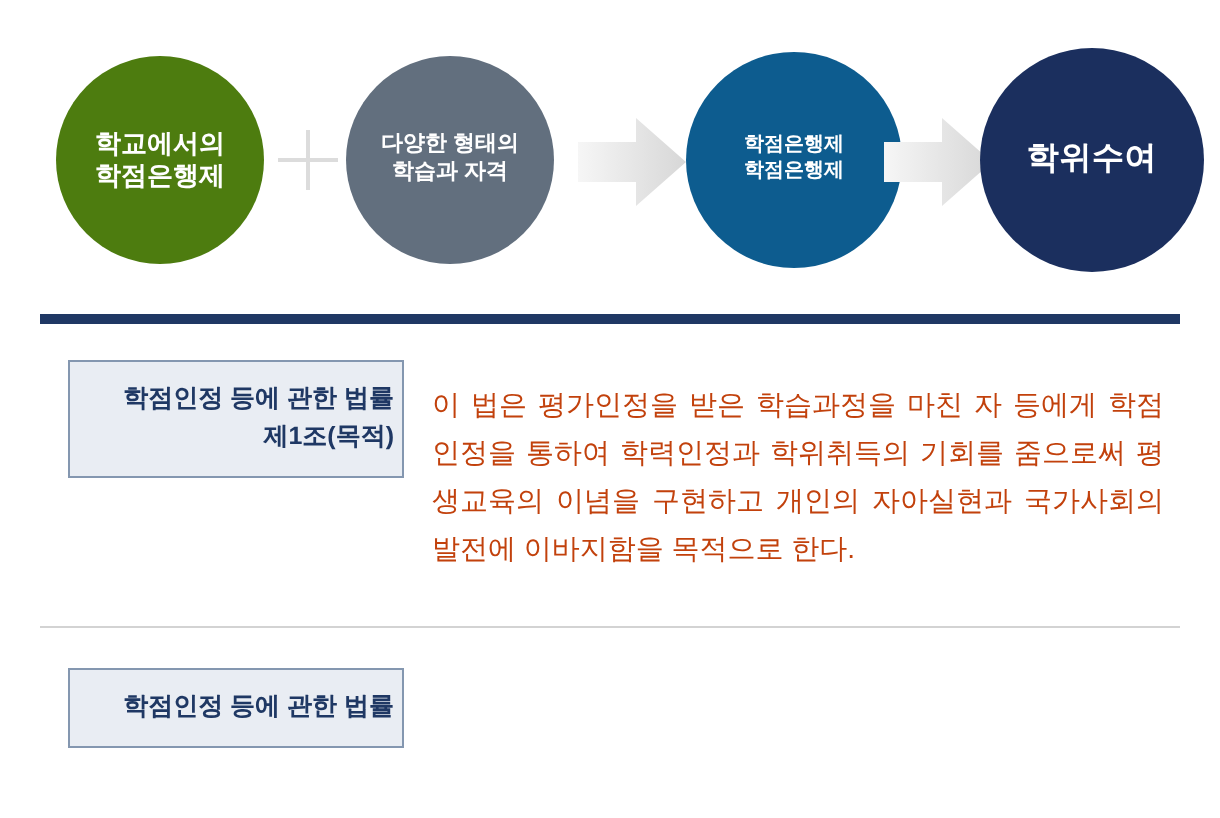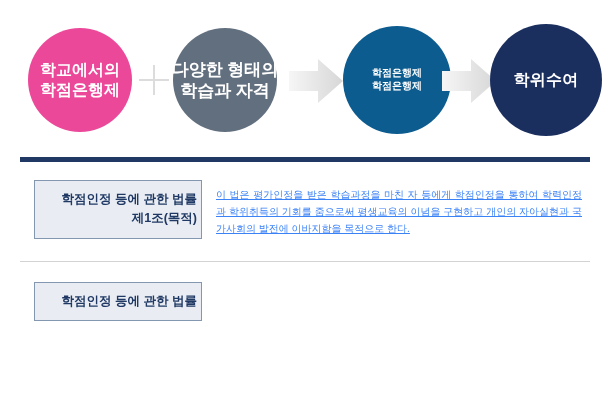--- a/index.html
+++ b/index.html
@@ -39,32 +39,32 @@
   .flow-node .node-line {
     display: block;
     white-space: nowrap;
   }
 
   #node-school {
     left: 28px;
     top: 28px;
     width: 104px;
     height: 104px;
-    background: #ec4899;
-    font-size: 16px;
+    background: #4d7c0f;
+    font-size: 13px;
     font-weight: 700;
   }
 
   #node-diverse {
     left: 173px;
     top: 28px;
     width: 104px;
     height: 104px;
     background: #626f7e;
-    font-size: 17px;
+    font-size: 11px;
     font-weight: 700;
   }
 
   #node-credit-bank {
     left: 343px;
     top: 26px;
     width: 108px;
     height: 108px;
     background: #0d5c8f;
     font-size: 10px;
@@ -163,26 +163,25 @@
   }
   .law-label-box .label-line { display: block; white-space: nowrap; }
 
   .law-body-cell {
     flex: 1 1 auto;
     padding-right: 8px;
     box-sizing: border-box;
   }
 
   .law-body-text {
-    color: #3b82f6;
-    font-size: 10px;
+    color: #c2410c;
+    font-size: 14px;
     line-height: 1.72;
     text-align: justify;
     word-break: break-all;
-    text-decoration: underline;
   }
 </style>
 </head>
 <body>
 
 <div id="flow-diagram">
 
   <div class="flow-node" id="node-school">
     <span>
       <span class="node-line">학교에서의</span>

